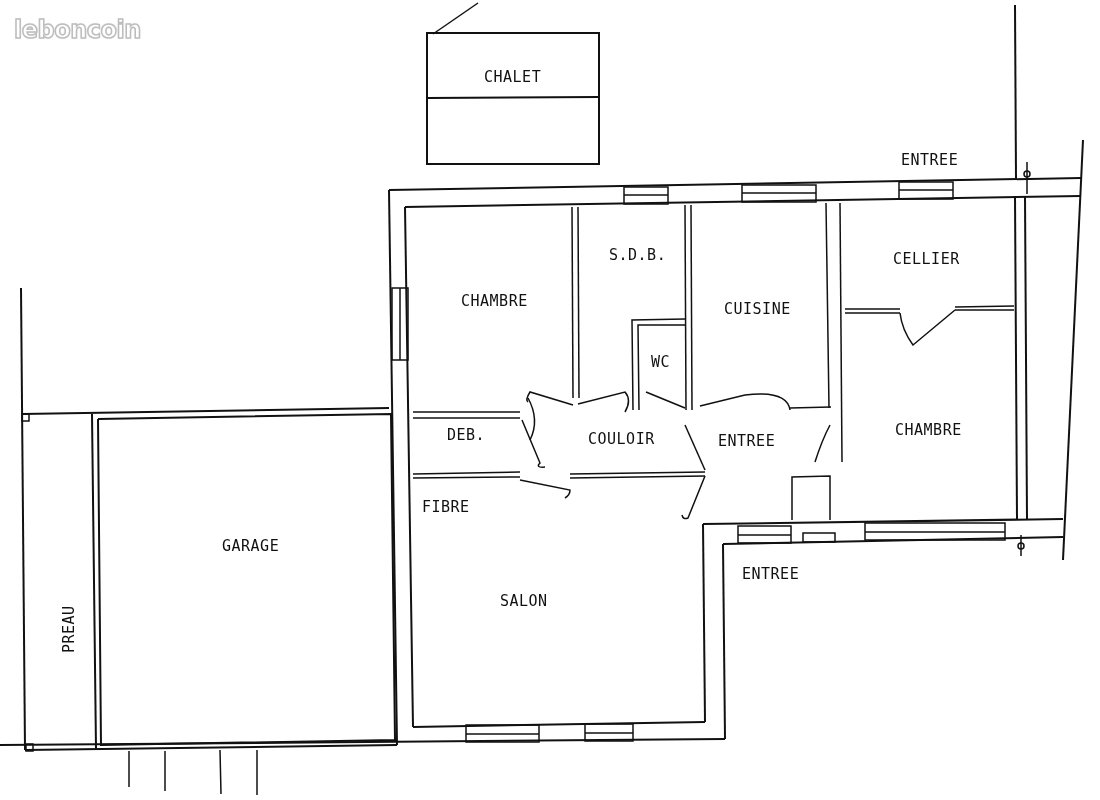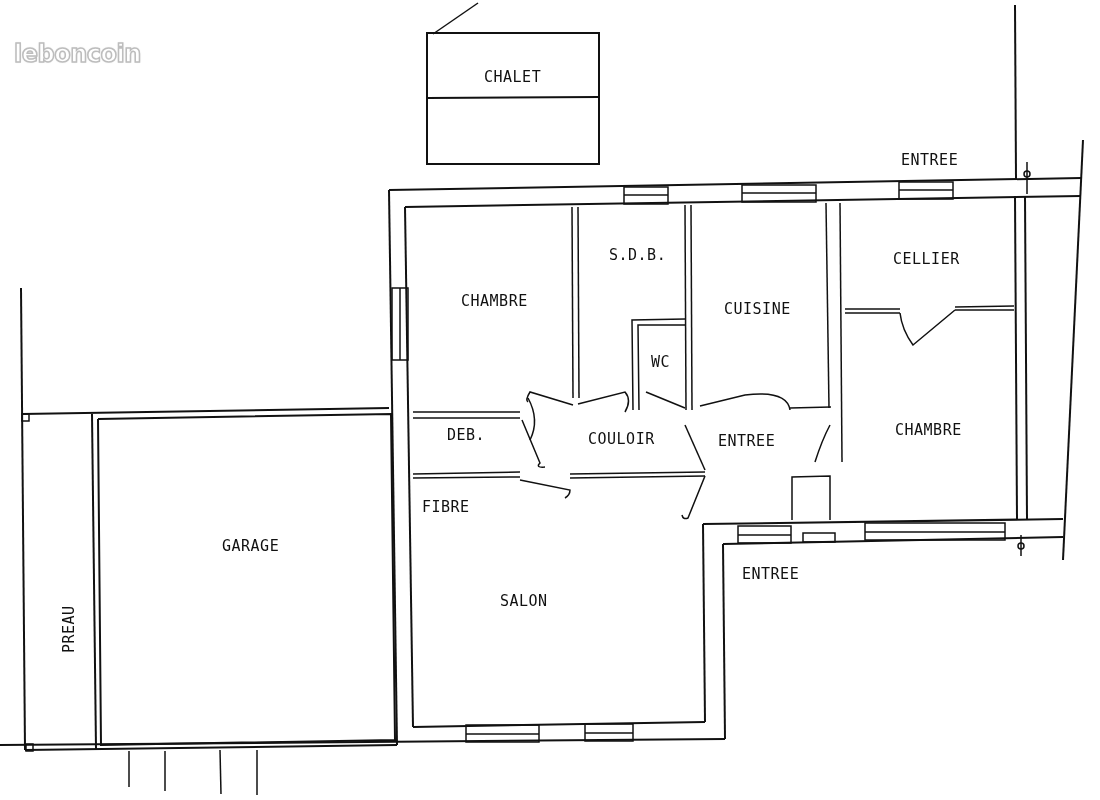--- a/index.html
+++ b/index.html
@@ -2,21 +2,21 @@
 <html><head>
 <meta charset="utf-8">
 <style>
   html, body { margin:0; padding:0; background:#ffffff; }
   body { width:1100px; height:800px; position:relative; overflow:hidden; font-family:"Liberation Sans", sans-serif; }
   #plan { position:absolute; left:0; top:0; width:1100px; height:800px; }
   .w { stroke:#111; stroke-width:2; fill:none; }
   .t { stroke:#111; stroke-width:1.5; fill:none; }
   .lbl { font-family:"DejaVu Sans Mono", "Liberation Mono", monospace; font-size:15px; fill:#111; letter-spacing:0.5px; }
   .logo { position:absolute; left:14px; top:16px; font-family:"DejaVu Sans", sans-serif; font-weight:bold; font-size:24px; color:#fff; letter-spacing:-0.5px;
-          -webkit-text-stroke:1.5px #bdbdbd; text-shadow:0 0 2px #ccc;margin-top:24px; }
+          -webkit-text-stroke:1.5px #bdbdbd; text-shadow:0 0 2px #ccc; }
 </style>
 </head>
 <body>
 
 <div class="logo">leboncoin</div>
 
 <svg id="plan" viewBox="0 0 1100 800">
 
   <g>
     <line class="t" x1="433" y1="34" x2="478" y2="3"></line>

